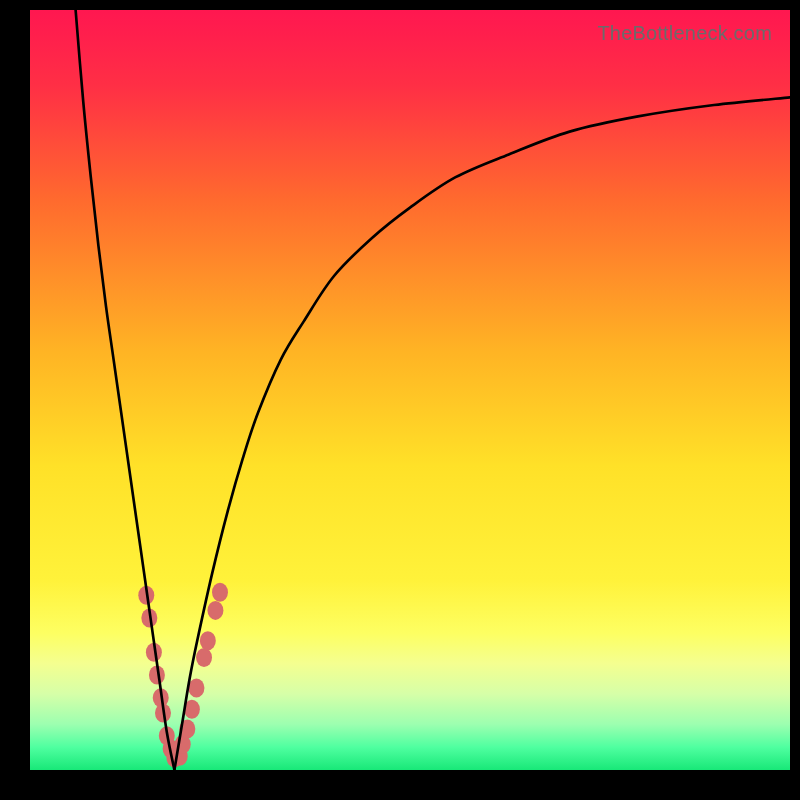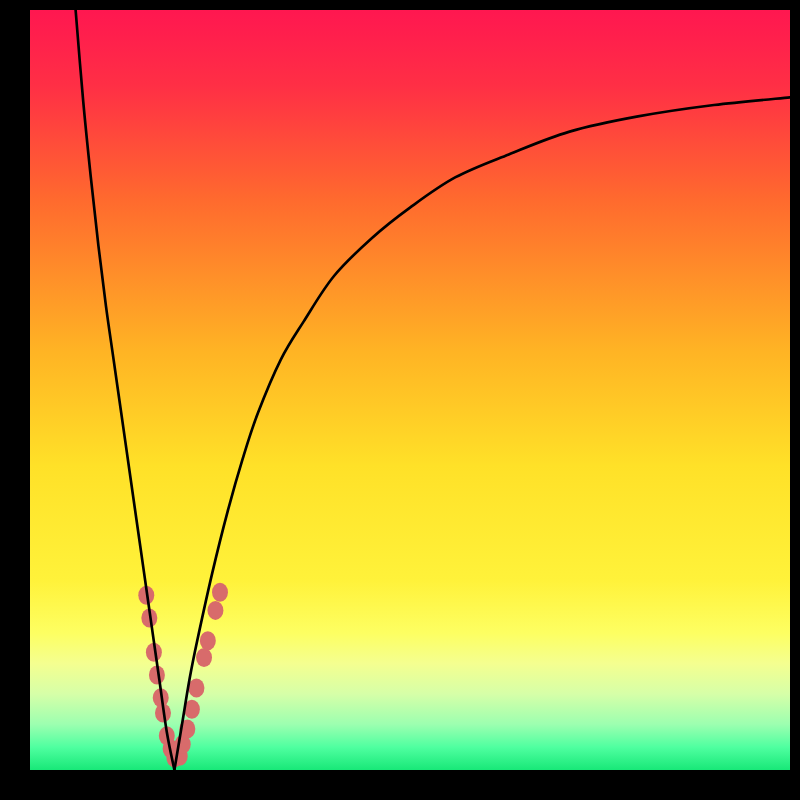--- a/index.html
+++ b/index.html
@@ -89,14 +89,15 @@
           <ellipse cx="21.9" cy="89.2" rx="1.05" ry="1.25" fill="#d86b6b"></ellipse>
           <ellipse cx="22.9" cy="85.2" rx="1.05" ry="1.25" fill="#d86b6b"></ellipse>
           <ellipse cx="23.4" cy="83" rx="1.05" ry="1.25" fill="#d86b6b"></ellipse>
           <ellipse cx="24.4" cy="79" rx="1.05" ry="1.25" fill="#d86b6b"></ellipse>
           <ellipse cx="25" cy="76.6" rx="1.05" ry="1.25" fill="#d86b6b"></ellipse>
         </g>
       <path id="left-branch" fill="none" stroke-width="0.35" stroke-linecap="round" stroke="#000000" d="M 6 0 C 6.166666666666667 2, 6.666666666666667 8.333333333333334, 7 12 C 7.333333333333333 15.666666666666666, 7.666666666666667 18.833333333333332, 8 22 C 8.333333333333334 25.166666666666668, 8.666666666666666 28.166666666666668, 9 31 C 9.333333333333334 33.833333333333336, 9.666666666666666 36.5, 10 39 C 10.333333333333334 41.5, 10.666666666666666 43.666666666666664, 11 46 C 11.333333333333334 48.333333333333336, 11.666666666666666 50.666666666666664, 12 53 C 12.333333333333334 55.333333333333336, 12.666666666666666 57.666666666666664, 13 60 C 13.333333333333334 62.333333333333336, 13.666666666666666 64.66666666666667, 14 67 C 14.333333333333334 69.33333333333333, 14.666666666666666 71.66666666666667, 15 74 C 15.333333333333334 76.33333333333333, 15.666666666666666 78.66666666666667, 16 81 C 16.333333333333332 83.33333333333333, 16.666666666666668 85.66666666666667, 17 88 C 17.333333333333332 90.33333333333333, 17.666666666666668 93, 18 95 C 18.333333333333332 97, 18.833333333333332 99.16666666666667, 19 100"></path>
       <path id="right-branch" fill="none" stroke-width="0.35" stroke-linecap="round" stroke="#000000" d="M 19 100 C 19.166666666666668 99, 19.666666666666668 96, 20 94 C 20.333333333333332 92, 20.666666666666668 89.83333333333333, 21 88 C 21.333333333333332 86.16666666666667, 21.5 85.33333333333333, 22 83 C 22.5 80.66666666666667, 23.333333333333332 76.83333333333333, 24 74 C 24.666666666666668 71.16666666666667, 25.333333333333332 68.5, 26 66 C 26.666666666666668 63.5, 27.333333333333332 61.166666666666664, 28 59 C 28.666666666666668 56.833333333333336, 29.166666666666668 55.166666666666664, 30 53 C 30.833333333333332 50.833333333333336, 32 48, 33 46 C 34 44, 34.833333333333336 42.833333333333336, 36 41 C 37.166666666666664 39.166666666666664, 38.5 36.833333333333336, 40 35 C 41.5 33.166666666666664, 43.333333333333336 31.5, 45 30 C 46.666666666666664 28.5, 48.166666666666664 27.333333333333332, 50 26 C 51.833333333333336 24.666666666666668, 53.833333333333336 23.166666666666668, 56 22 C 58.166666666666664 20.833333333333332, 60.5 20, 63 19 C 65.5 18, 68.16666666666667 16.833333333333332, 71 16 C 73.83333333333333 15.166666666666666, 76.83333333333333 14.583333333333334, 80 14 C 83.16666666666667 13.416666666666666, 86.66666666666667 12.916666666666666, 90 12.5 C 93.33333333333333 12.083333333333334, 98.33333333333333 11.666666666666666, 100 11.5"></path>
     </svg>
 
+    <div class="watermark">TheBottleneck.com</div>
   </div>
 </div>
 
 </body></html>

